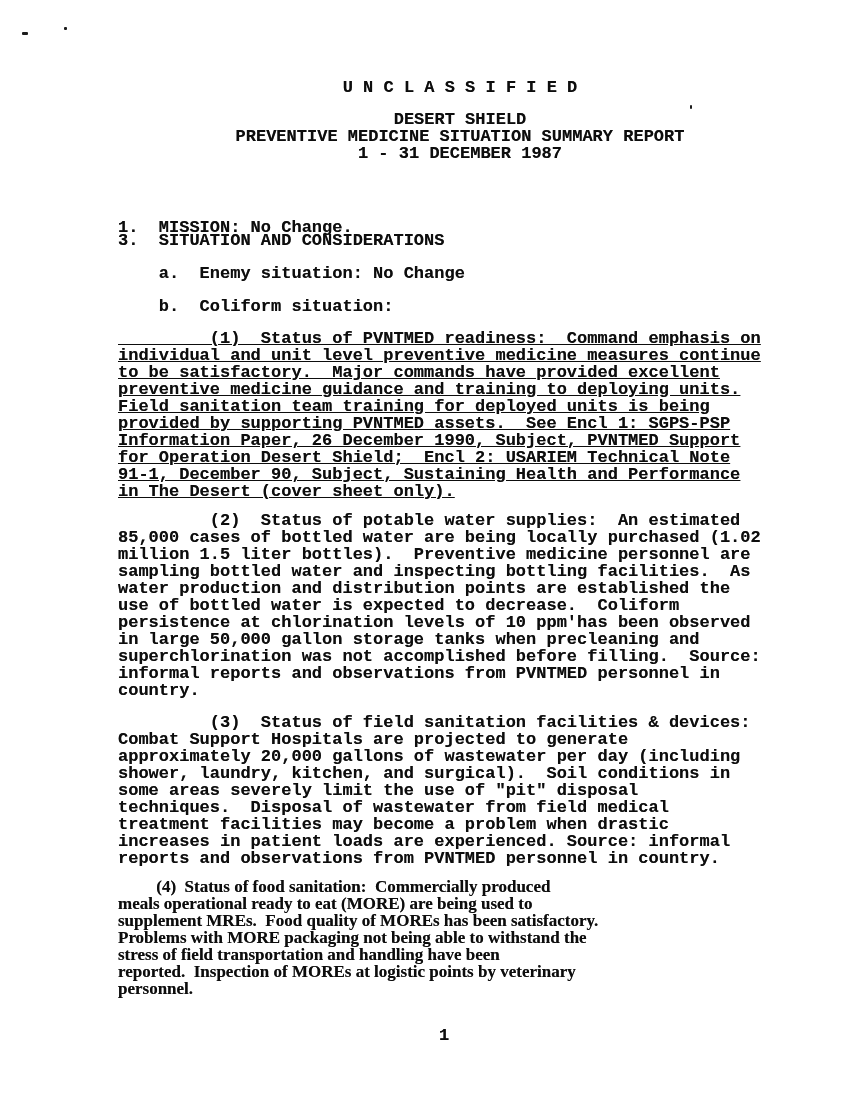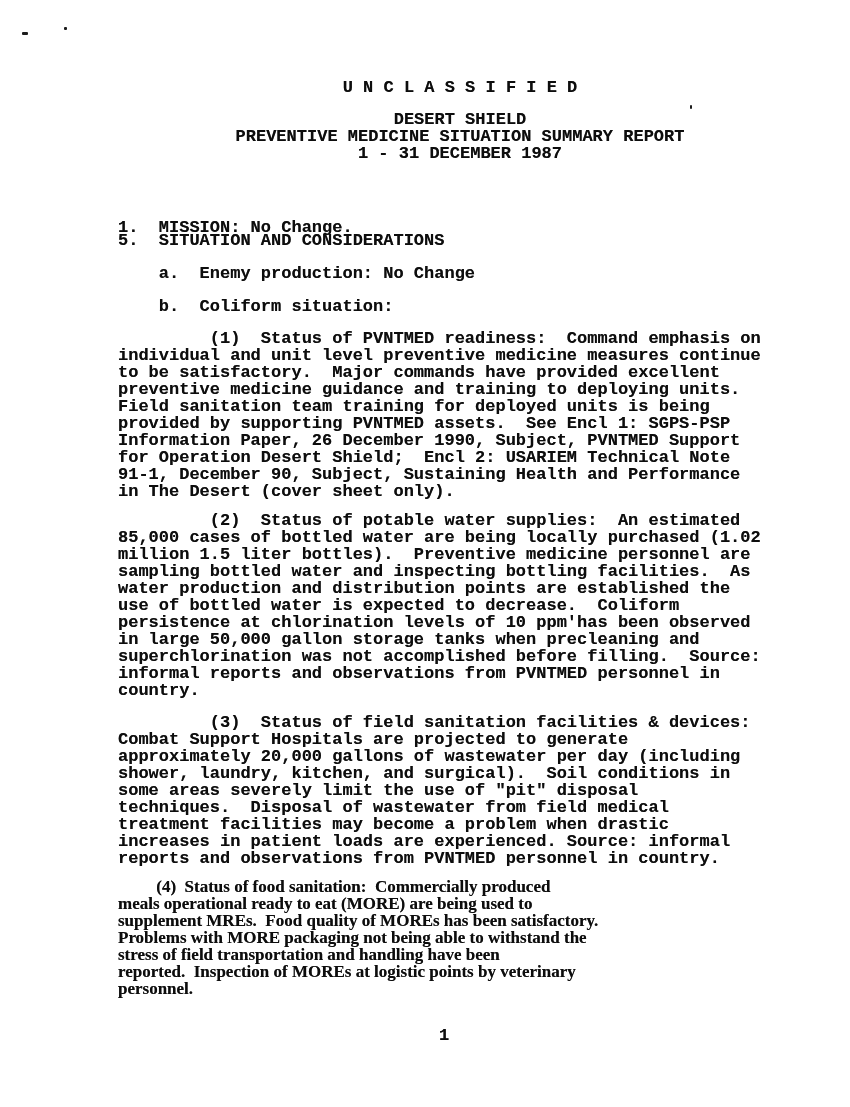--- a/index.html
+++ b/index.html
@@ -61,27 +61,27 @@
   <div class="speckle speckle-3"></div>
 
   <pre class="typed centered-block" style="top: 79px;">U N C L A S S I F I E D</pre>
 
   <pre class="typed centered-block" style="top: 111px;">DESERT SHIELD
 PREVENTIVE MEDICINE SITUATION SUMMARY REPORT
 1 - 31 DECEMBER 1987</pre>
 
   <pre class="typed body-block" style="top: 199px; margin-top: 20px;">1.  MISSION: No Change.</pre>
 
-  <pre class="typed body-block" style="top: 232px;">5.  SITUATION AND CONSIDERATIONS</pre>
+  <pre class="typed body-block" style="top: 232px;">3.  SITUATION AND CONSIDERATIONS</pre>
 
-  <pre class="typed body-block" style="top: 265px;">    a.  Enemy production: No Change</pre>
+  <pre class="typed body-block" style="top: 265px;">    a.  Enemy situation: No Change</pre>
 
   <pre class="typed body-block" style="top: 298px;">    b.  Coliform situation:</pre>
 
-  <pre class="typed body-block" style="top: 330px;">         (1)  Status of PVNTMED readiness:  Command emphasis on
+  <pre class="typed body-block" style="top: 330px; text-decoration: underline;">         (1)  Status of PVNTMED readiness:  Command emphasis on
 individual and unit level preventive medicine measures continue
 to be satisfactory.  Major commands have provided excellent
 preventive medicine guidance and training to deploying units.
 Field sanitation team training for deployed units is being
 provided by supporting PVNTMED assets.  See Encl 1: SGPS-PSP
 Information Paper, 26 December 1990, Subject, PVNTMED Support
 for Operation Desert Shield;  Encl 2: USARIEM Technical Note
 91-1, December 90, Subject, Sustaining Health and Performance
 in The Desert (cover sheet only).</pre>
 

